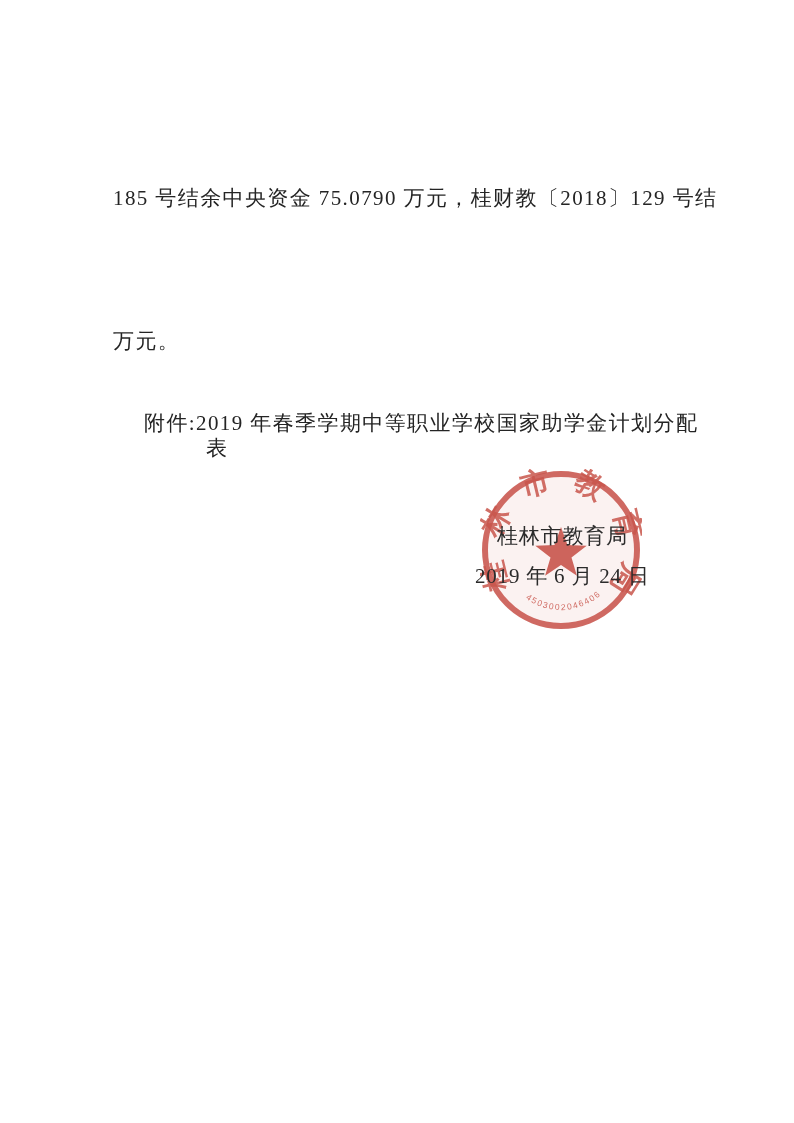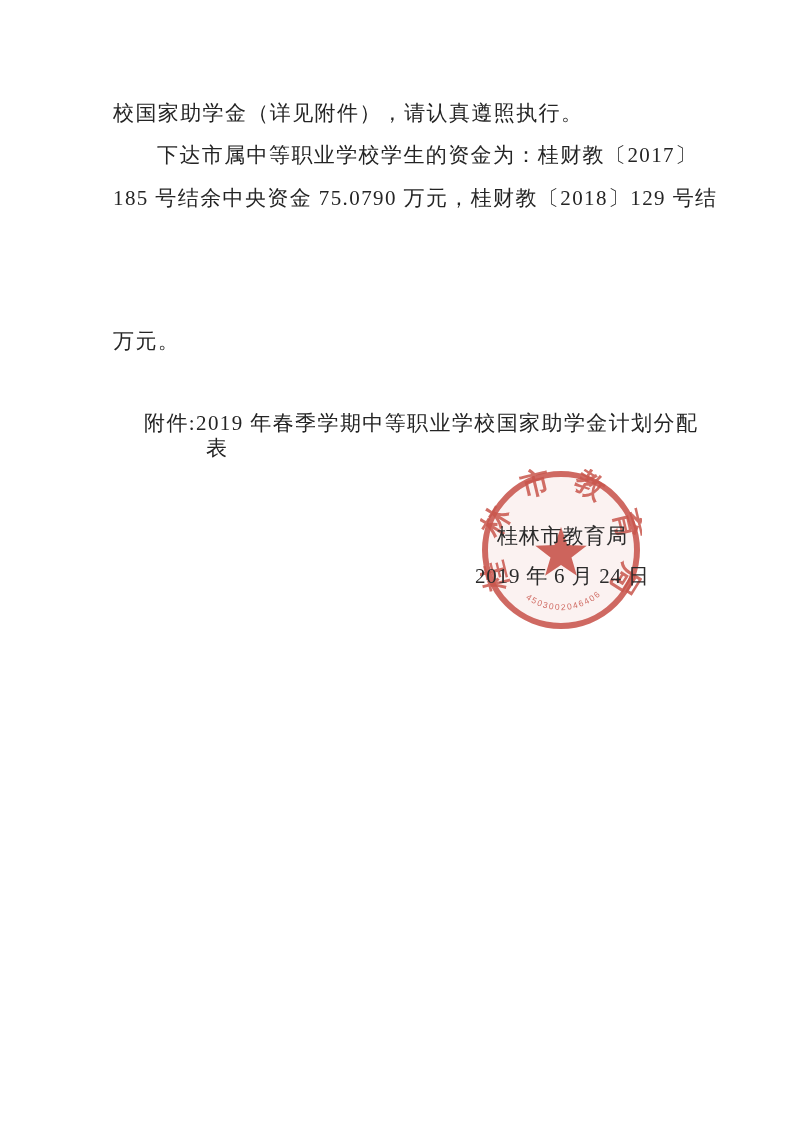--- a/index.html
+++ b/index.html
@@ -41,22 +41,20 @@
   .seal-arc-text {
     font-family: "Liberation Serif", "DejaVu Serif", serif;
     font-weight: bold;
   }
 </style>
 </head>
 <body>
 
 <div class="page">
 
-  <div class="line" style="left:113px; top:102px;">校国家助学金（详见附件），请认真遵照执行。</div>
-  <div class="line" style="left:157px; top:144px;">下达市属中等职业学校学生的资金为：桂财教〔2017〕</div>
   <div class="line" style="left:113px; top:187px;">185 号结余中央资金 75.0790 万元，桂财教〔2018〕129 号结</div>
   <div class="line" style="left:113px; top:330px;">万元。</div>
 
   <div class="line" style="left:144px; top:376px;margin-top:36px;">附件:2019 年春季学期中等职业学校国家助学金计划分配</div>
   <div class="line" style="left:206px; top:437px;">表</div>
 
   <div class="seal">
     <svg width="162" height="162" viewBox="0 0 162 162">
 
       <circle cx="81" cy="81" r="73" fill="rgba(206,96,86,0.09)"></circle>

